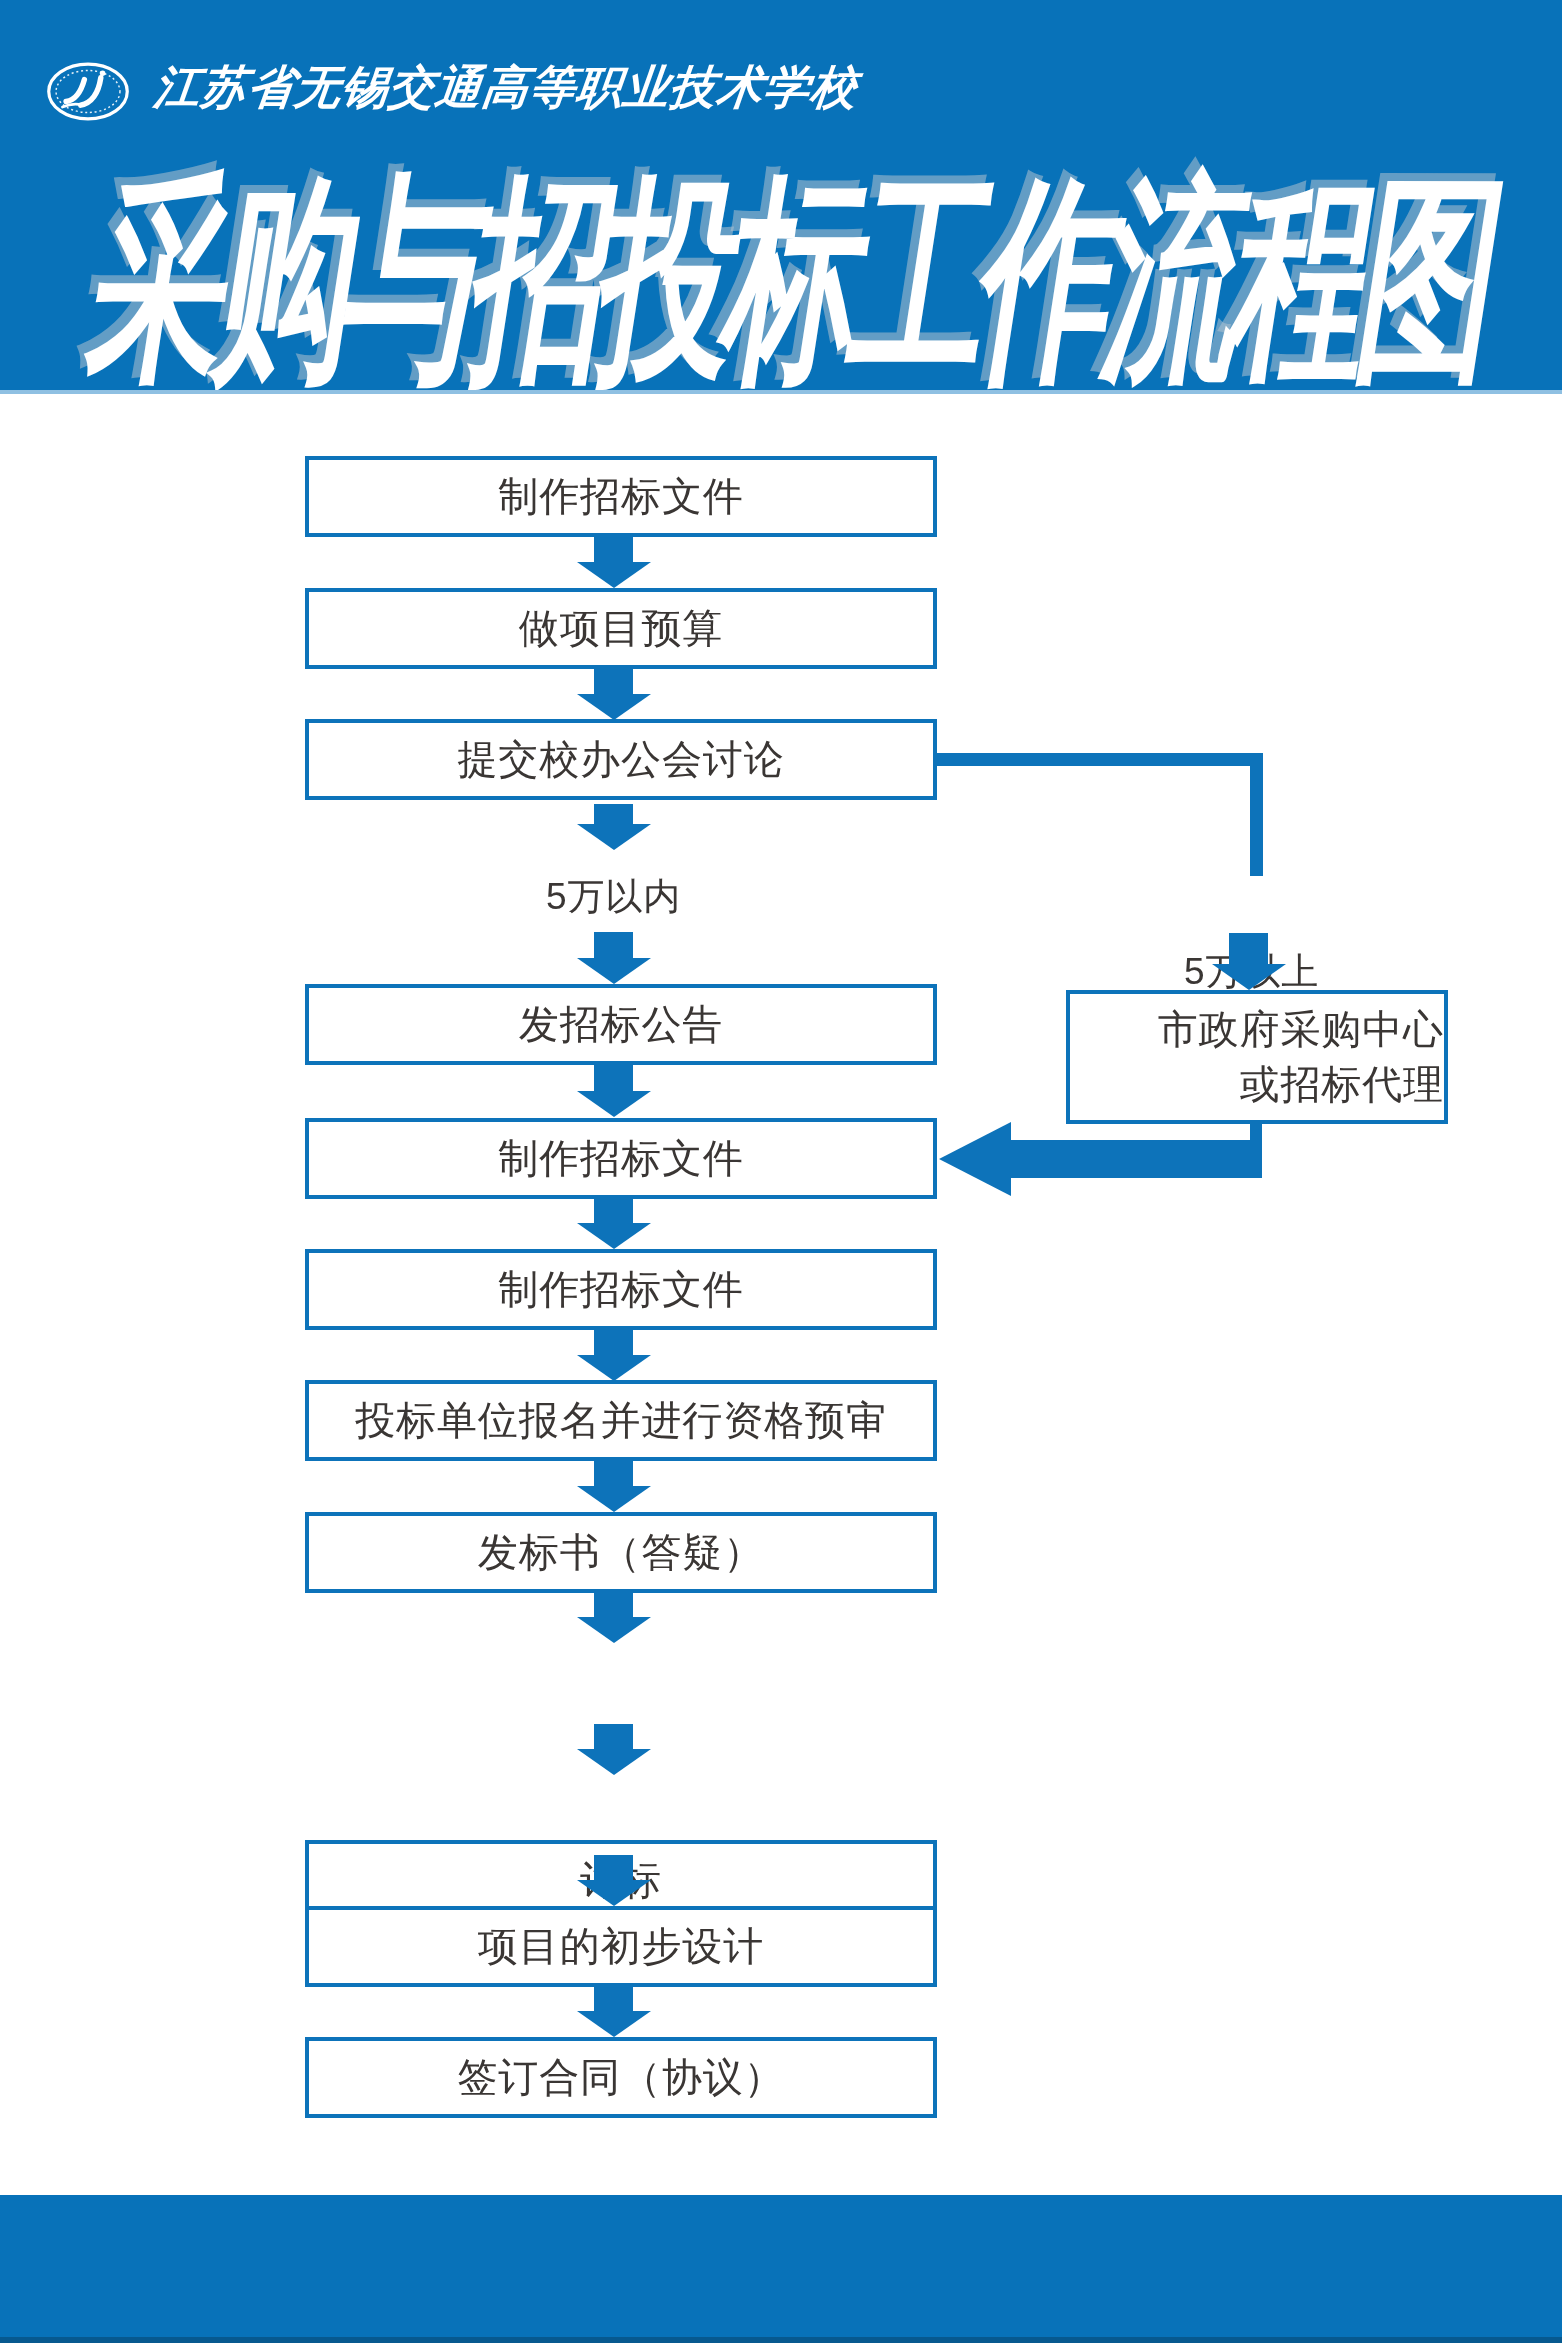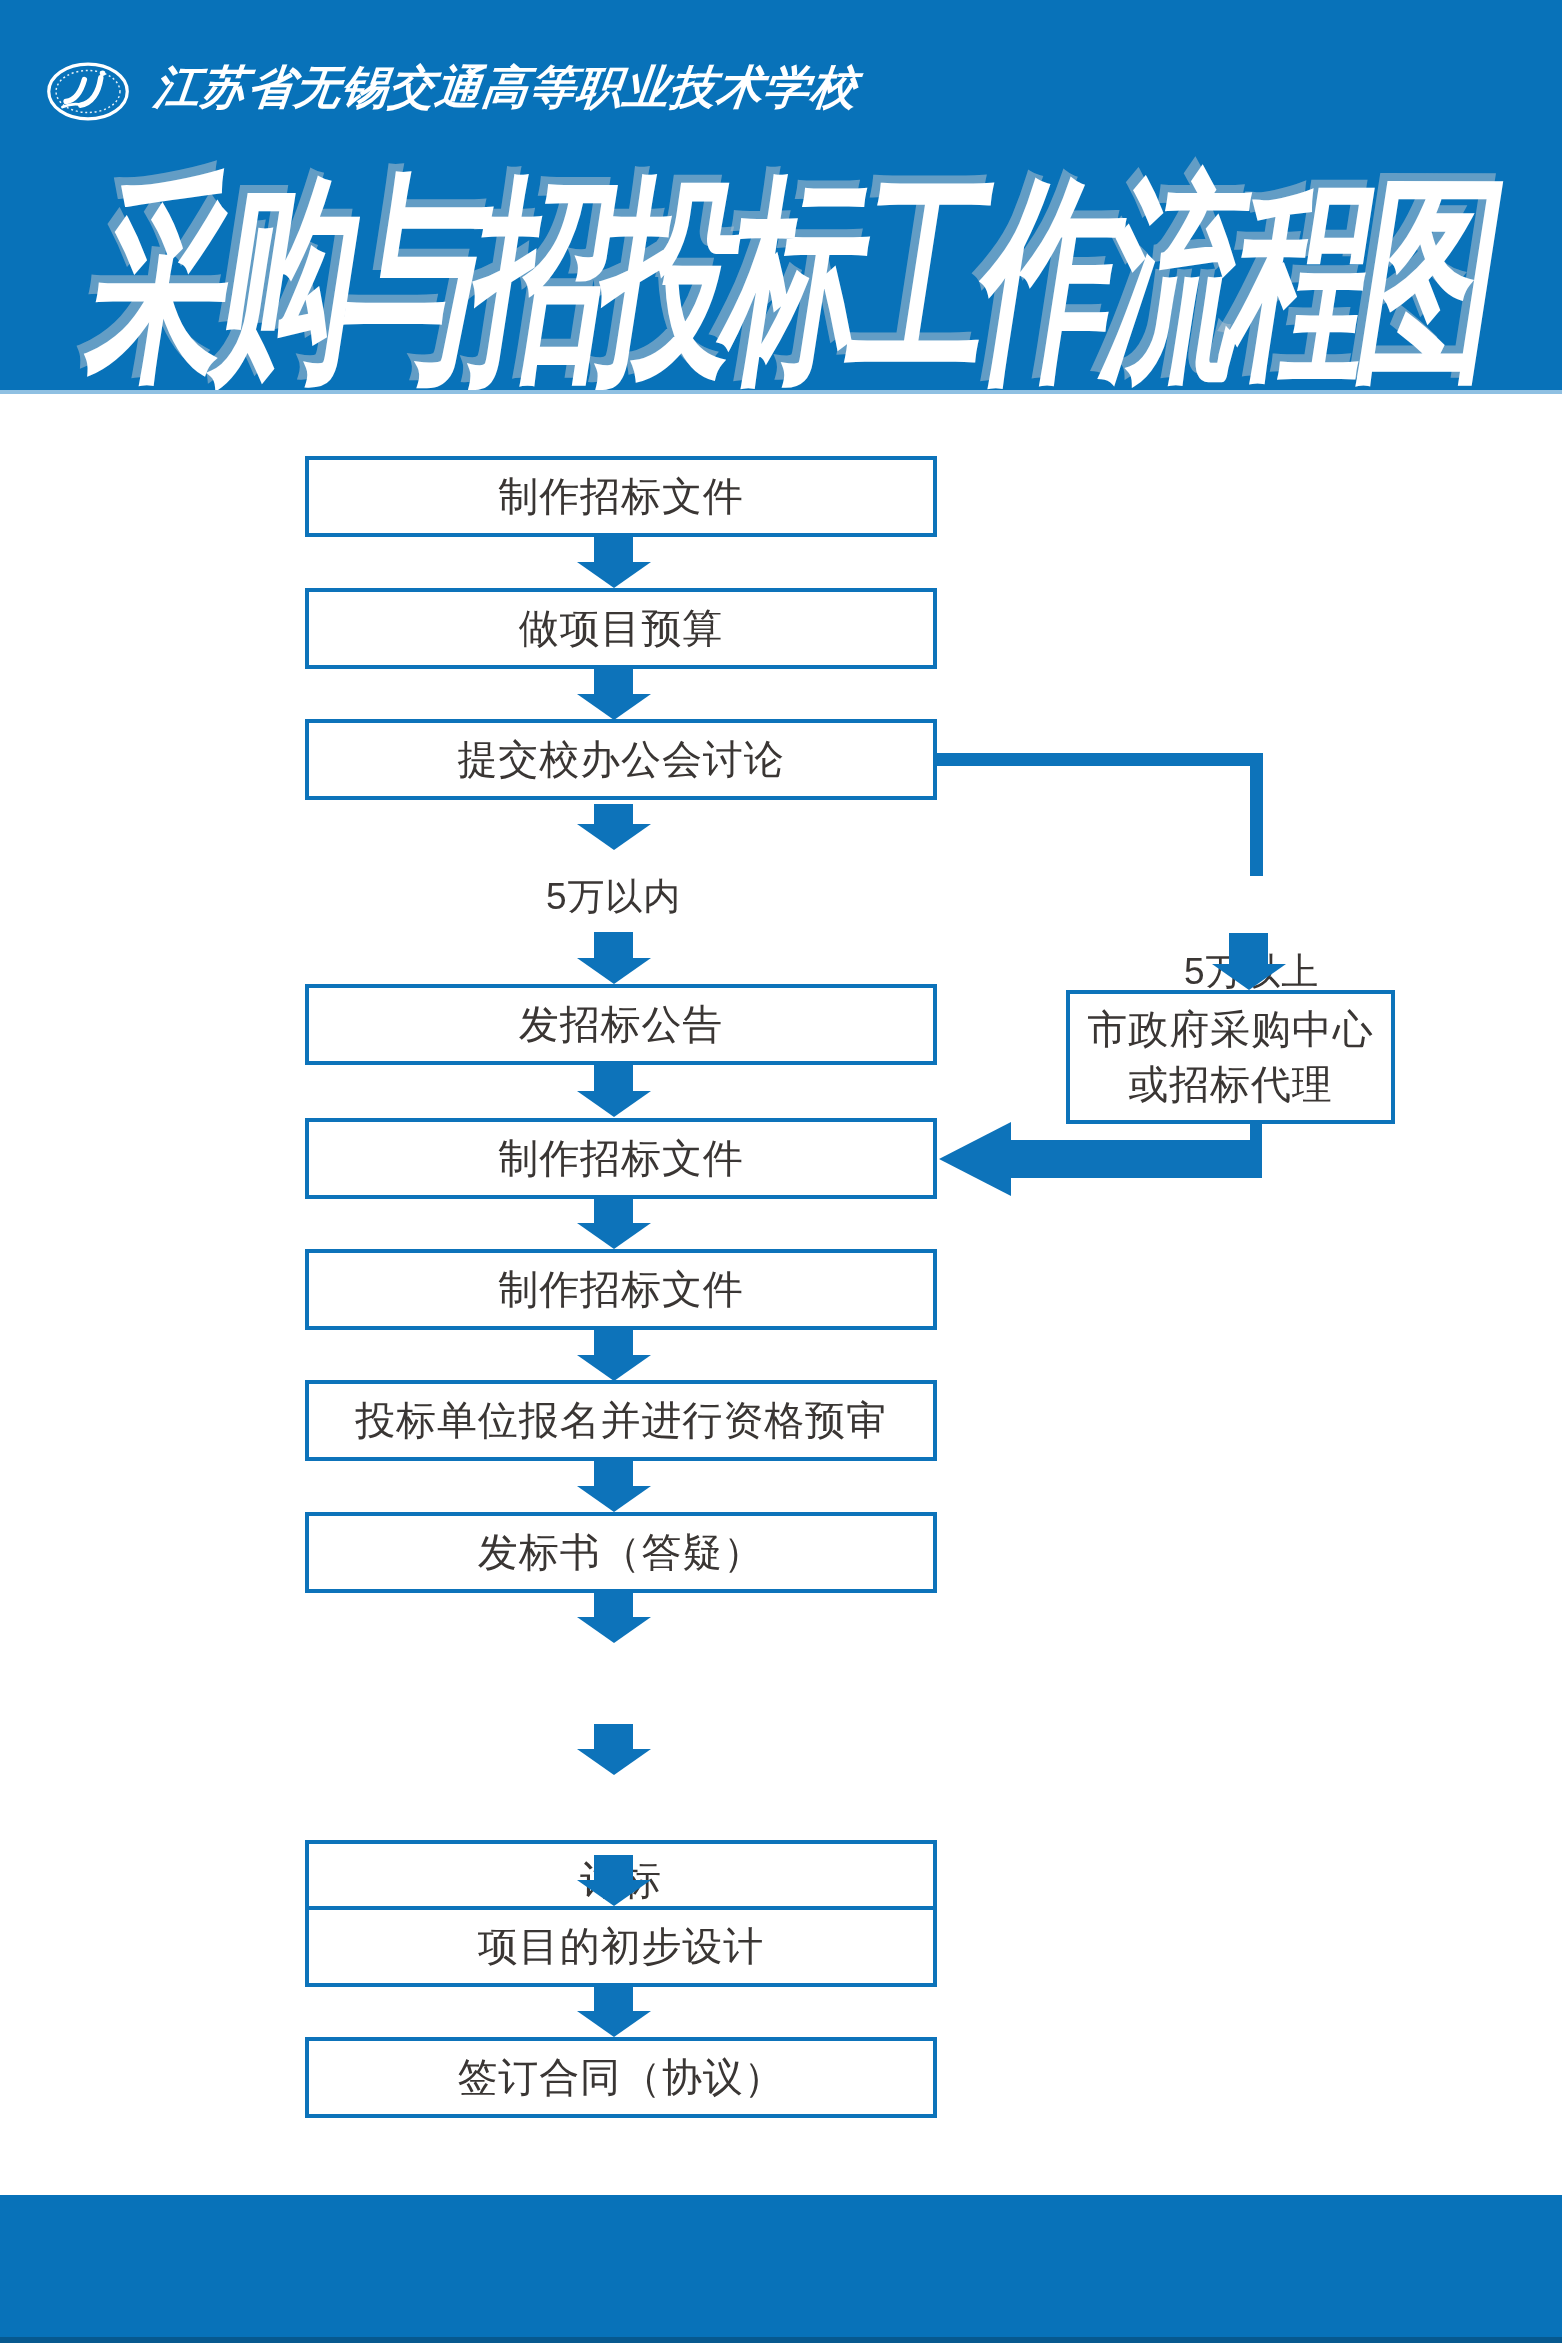--- a/index.html
+++ b/index.html
@@ -30,22 +30,22 @@
   }
 
   
   .step{
     position:absolute;left:305px;width:632px;height:81px;box-sizing:border-box;
     background:#ffffff;border:4.6px solid #0d73ba;
     display:flex;align-items:center;justify-content:center;
     font-size:40px;color:#3a3634;letter-spacing:0.9px;white-space:nowrap;
   }
   .right-box{
-    left:1066px;top:990px;width:329px;height:134px;
-    flex-direction:column;line-height:55px;font-size:40px;
+    left:1066px;top:990px;width:382px;height:134px;
+    flex-direction:column;line-height:55px;font-size:40px;align-items:flex-end;
   }
 
   
   .arrow-down{position:absolute;width:73px;display:flex;flex-direction:column;align-items:center;}
   .arrow-down .stem{width:39px;flex:1;background:#0d73ba;}
   .arrow-down .head{
     width:0;height:0;border-left:37px solid transparent;border-right:37px solid transparent;
     border-top:26px solid #0d73ba;
   }
 

